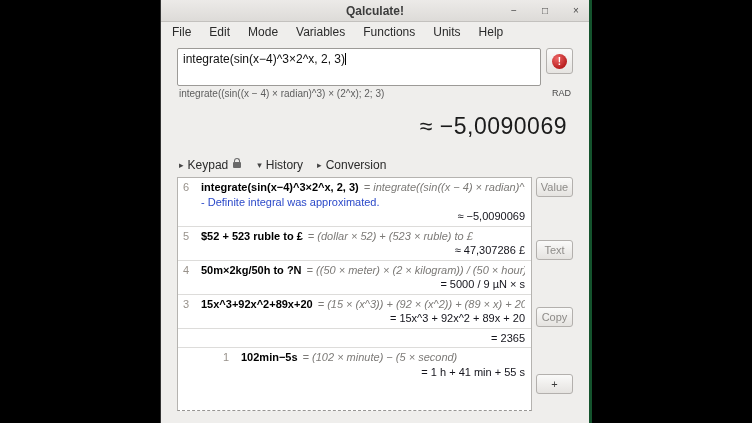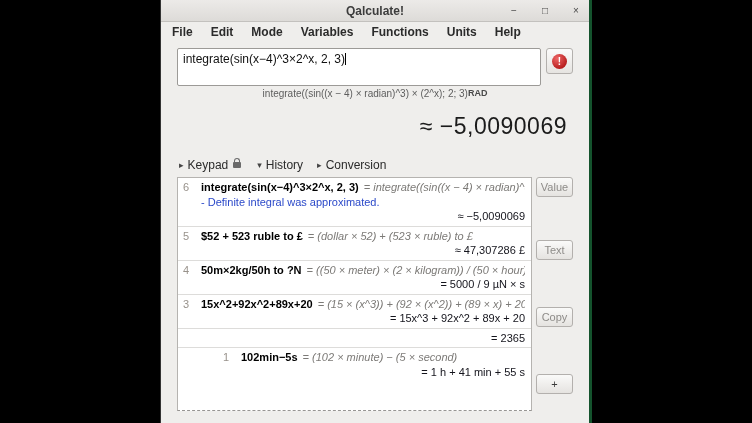--- a/index.html
+++ b/index.html
@@ -14,43 +14,43 @@
   .titlebar { height:22px; background:linear-gradient(#eceae8,#dddbd8);
     border-bottom:1px solid #c3c1be; position:relative; flex:0 0 auto; }
   .title { position:absolute; left:0; right:0; top:0; height:22px; line-height:22px;
     text-align:center; font-size:12px; font-weight:bold; color:#3c3c3c; }
   .winctl { position:absolute; right:6px; top:0; height:22px; display:flex; align-items:center; gap:17px; }
   .wbtn { width:14px; height:14px; font-size:10px; line-height:14px; text-align:center;
     color:#4a4a4a; cursor:default; }
 
   
   .menubar { height:20px; background:#efeeec; display:flex; align-items:center;
-    padding-left:2px; flex:0 0 auto;font-weight:bold; }
+    padding-left:2px; flex:0 0 auto; }
   .menu-item { padding:0 9px; font-size:12px; color:#2b2b2b; line-height:20px; }
 
   .content { flex:1; padding:0 16px; display:flex; flex-direction:column; }
 
   
   .input-row { display:flex; margin-top:6px; align-items:flex-start; }
   .input-box { flex:1; height:38px; background:#fff; border:1px solid #9c9a97;
     border-radius:2px; padding:3px 5px; font-size:12px; color:#111; overflow:hidden; }
   .cursor { display:inline-block; width:1px; height:12px; background:#000;
     vertical-align:-2px; }
   .error-button { width:27px; height:26px; margin-left:5px; border:1px solid #b3b0ad;
     border-radius:3px; background:linear-gradient(#fbfbfa,#e6e4e1);
     display:flex; align-items:center; justify-content:center; }
   .error-circle { width:15px; height:15px; border-radius:50%;
     background:radial-gradient(circle at 35% 30%, #e66, #b92020 70%);
     color:#fff; font-size:10px; font-weight:bold; line-height:15px; text-align:center; }
 
   
-  .status-row { display:flex; justify-content:center; margin-top:2px;
+  .status-row { display:flex; justify-content:space-between; margin-top:2px;
     padding:0 2px; height:13px; }
   .parsed-preview { font-size:10px; color:#5d5d5d; white-space:nowrap; overflow:hidden; }
-  .angle-mode { font-size:9px; color:#4a4a4a; font-weight:bold; }
+  .angle-mode { font-size:9px; color:#4a4a4a; font-weight:normal; }
 
   
   .result-area { height:52px; text-align:right; padding:12px 6px 0 0; }
   .result-display { font-size:23px; color:#1b1b1b; letter-spacing:0.5px; }
 
   
   .expander-row { display:flex; align-items:center; height:20px; margin-top:2px;
     padding-left:2px; gap:14px; }
   .expander { display:flex; align-items:center; font-size:12px; color:#2b2b2b; }
   .tri { font-size:9px; color:#444; margin-right:4px; }
@@ -150,21 +150,21 @@
           </div>
           <div class="hrow">
             <div class="hline1"><span class="hidx">5</span><span class="hexpr">$52 + 523 ruble to £</span><span class="hparsed">= (dollar × 52) + (523 × ruble) to £</span></div>
             <div class="hres">≈ 47,307286 £</div>
           </div>
           <div class="hrow">
             <div class="hline1"><span class="hidx">4</span><span class="hexpr">50m×2kg/50h to ?N</span><span class="hparsed">= ((50 × meter) × (2 × kilogram)) / (50 × hour) to newton</span></div>
             <div class="hres">= 5000 / 9 µN × s</div>
           </div>
           <div class="hrow">
-            <div class="hline1"><span class="hidx">3</span><span class="hexpr">15x^2+92x^2+89x+20</span><span class="hparsed">= (15 × (x^3)) + (92 × (x^2)) + (89 × x) + 20</span></div>
+            <div class="hline1"><span class="hidx">3</span><span class="hexpr">15x^3+92x^2+89x+20</span><span class="hparsed">= (15 × (x^3)) + (92 × (x^2)) + (89 × x) + 20</span></div>
             <div class="hres">= 15x^3 + 92x^2 + 89x + 20</div>
           </div>
           <div class="hrow">
             <div class="hres">= 2365</div>
           </div>
           <div class="hrow">
             <div class="hline1"><span class="hidx">1</span><span class="hexpr">102min−5s</span><span class="hparsed">= (102 × minute) − (5 × second)</span></div>
             <div class="hres">= 1 h + 41 min + 55 s</div>
           </div>
         </div>

